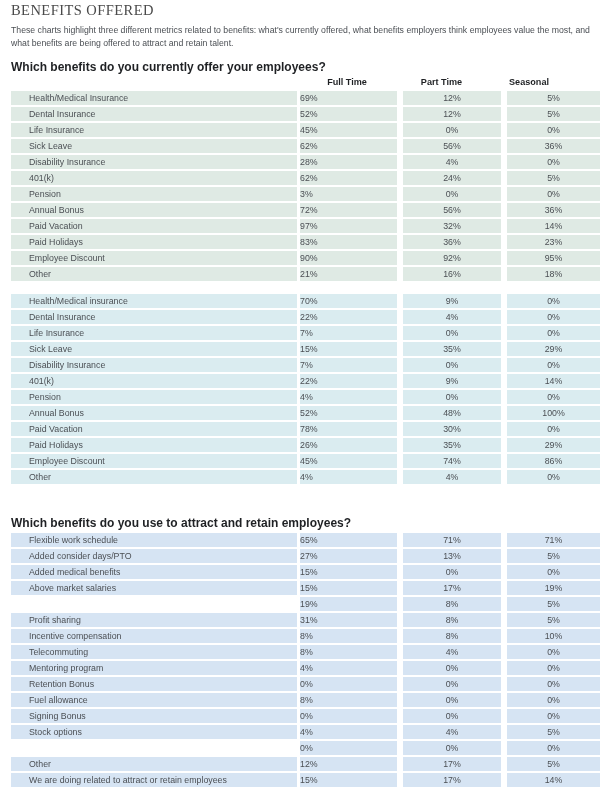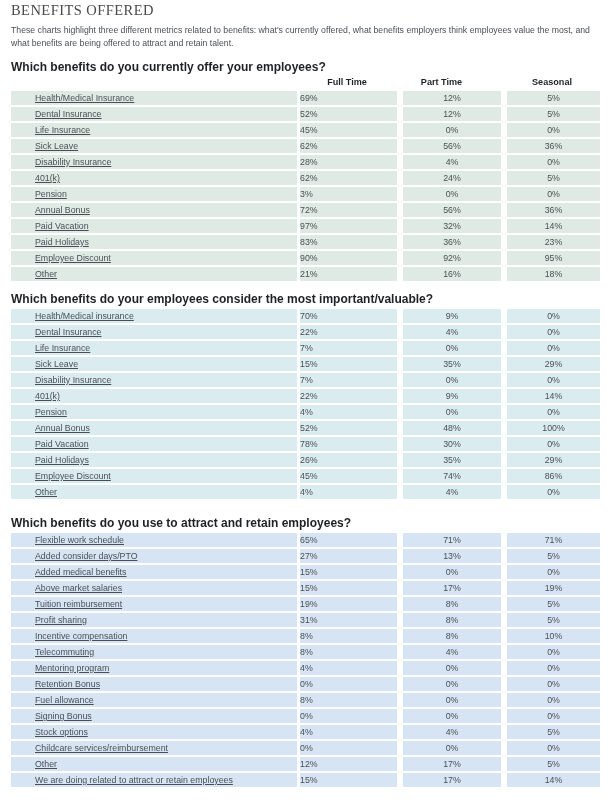--- a/index.html
+++ b/index.html
@@ -61,43 +61,42 @@
   .head-cell {
     position: absolute;
     top: 0;
     font-size: 9.1px;
     font-weight: bold;
     color: #1f2124;
     text-align: center;
   }
   .hc-full  { left: 286px; width: 100px; }
   .hc-part  { left: 380px; width: 101px; }
-  .hc-seas  { left: 493px; width: 96px; }
+  .hc-seas  { left: 470px; width: 96px; }
 
   .rows { position: relative; }
   .row {
     position: relative;
     height: 14px;
     margin-bottom: 2px;
   }
   .cell {
     position: absolute;
     top: 0;
     height: 14px;
     line-height: 14px;
     font-size: 8.8px;
     box-sizing: border-box;
   }
   .c-label {
     left: 0;
     width: 286px;
-    padding-left: 24px;
+    padding-left: 18px;
     text-align: left;
     color: #4b4f54;
-    text-decoration: underline;
   }
   .c-full { left: 289px; width: 97px; color: #4b4f54; }
   .c-part { left: 392px; width: 98px; text-align: center; color: #4b4f54; }
   .c-seas { left: 496px; width: 93px; text-align: center; color: #4b4f54; }
 
   
   .pal-green .cell { background: #dfeae4; }
   .pal-cyan  .cell { background: #daecf0; }
   .pal-blue  .cell { background: #d6e4f3; }
 </style>
@@ -187,21 +186,20 @@
         <div class="row">
           <div class="cell c-label">Other</div>
           <div class="cell c-full">21%</div>
           <div class="cell c-part">16%</div>
           <div class="cell c-seas">18%</div>
         </div>
       </div>
   </div>
 
   <div class="section pal-cyan" id="section-1" style="top:294px;">
-    <div class="section-title">Which benefits do your employees consider the most important/valuable?</div>
     <div class="rows">
         <div class="row">
           <div class="cell c-label">Health/Medical insurance</div>
           <div class="cell c-full">70%</div>
           <div class="cell c-part">9%</div>
           <div class="cell c-seas">0%</div>
         </div>
         <div class="row">
           <div class="cell c-label">Dental Insurance</div>
           <div class="cell c-full">22%</div>
@@ -292,21 +290,20 @@
           <div class="cell c-part">0%</div>
           <div class="cell c-seas">0%</div>
         </div>
         <div class="row">
           <div class="cell c-label">Above market salaries</div>
           <div class="cell c-full">15%</div>
           <div class="cell c-part">17%</div>
           <div class="cell c-seas">19%</div>
         </div>
         <div class="row">
-          <div class="cell c-label">Tuition reimbursement</div>
           <div class="cell c-full">19%</div>
           <div class="cell c-part">8%</div>
           <div class="cell c-seas">5%</div>
         </div>
         <div class="row">
           <div class="cell c-label">Profit sharing</div>
           <div class="cell c-full">31%</div>
           <div class="cell c-part">8%</div>
           <div class="cell c-seas">5%</div>
         </div>
@@ -346,21 +343,20 @@
           <div class="cell c-part">0%</div>
           <div class="cell c-seas">0%</div>
         </div>
         <div class="row">
           <div class="cell c-label">Stock options</div>
           <div class="cell c-full">4%</div>
           <div class="cell c-part">4%</div>
           <div class="cell c-seas">5%</div>
         </div>
         <div class="row">
-          <div class="cell c-label">Childcare services/reimbursement</div>
           <div class="cell c-full">0%</div>
           <div class="cell c-part">0%</div>
           <div class="cell c-seas">0%</div>
         </div>
         <div class="row">
           <div class="cell c-label">Other</div>
           <div class="cell c-full">12%</div>
           <div class="cell c-part">17%</div>
           <div class="cell c-seas">5%</div>
         </div>

